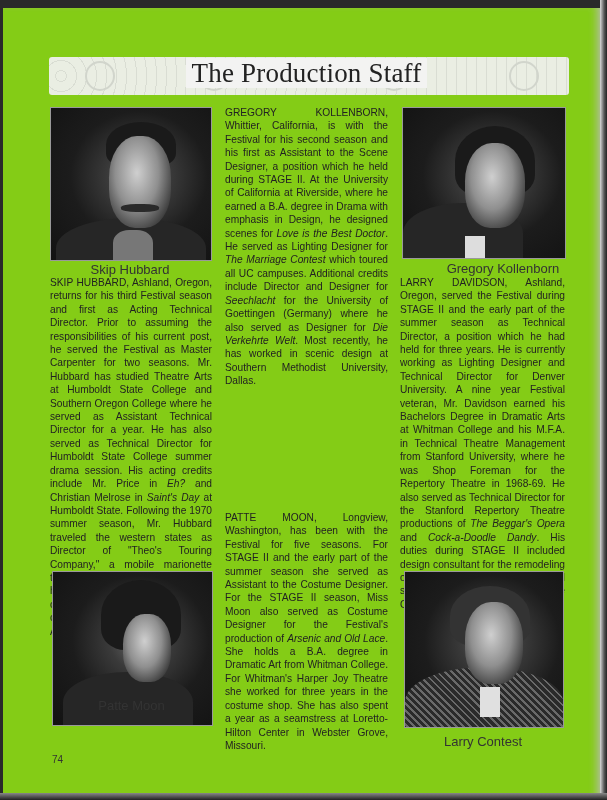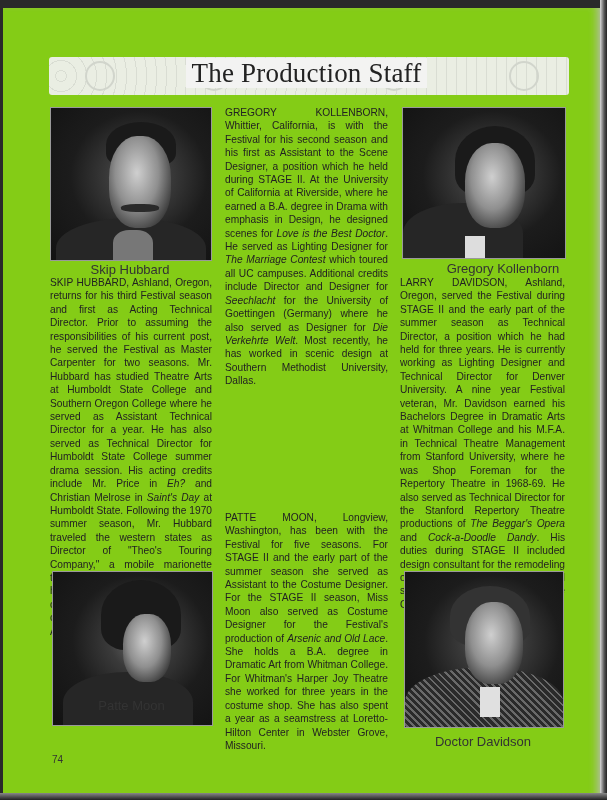--- a/index.html
+++ b/index.html
@@ -112,18 +112,18 @@
   <div class="caption" style="left:419px;top:253px;width:162px">Gregory Kollenborn</div>
 
   <div class="bio" style="left:397px;top:268px;width:165px">LARRY DAVIDSON, Ashland, Oregon, served the Festival during STAGE II and the early part of the summer season as Technical Director, a position which he had held for three years. He is currently working as Lighting Designer and Technical Director for Denver University. A nine year Festival veteran, Mr. Davidson earned his Bachelors Degree in Dramatic Arts at Whitman College and his M.F.A. in Technical Theatre Management from Stanford University, where he was Shop Foreman for the Repertory Theatre in 1968-69. He also served as Technical Director for the Stanford Repertory Theatre productions of <i>The Beggar's Opera</i> and <i>Cock-a-Doodle Dandy</i>. His duties during STAGE II included design consultant for the remodeling of the Festival Scene Shop and supervision of the resurfacing of the Outdoor Elizabethan stage.</div>
 
   <div class="photo" style="left:401px;top:563px;width:158px;height:155px">
     <div class="body" style="left:0px;top:95px;width:158px;height:70px;background:repeating-linear-gradient(45deg,#2a2a2a 0 3px,#6a6a6a 3px 5px)"></div>
     <div class="hair" style="left:45px;top:14px;width:80px;height:60px;background:#333"></div>
     <div class="face" style="left:60px;top:30px;width:58px;height:82px"></div>
     <div style="position:absolute;left:75px;top:115px;width:20px;height:30px;background:#e0e0e0"></div>
   </div>
-  <div class="caption" style="left:401px;top:726px;width:158px">Doctor Davidson</div>
+  <div class="caption" style="left:401px;top:726px;width:158px">Larry Contest</div>
 
   <div class="pagenum">74</div>
 </div>
 <div class="right-edge"></div>
 <div class="bottom-edge"></div>
 
 </body></html>

